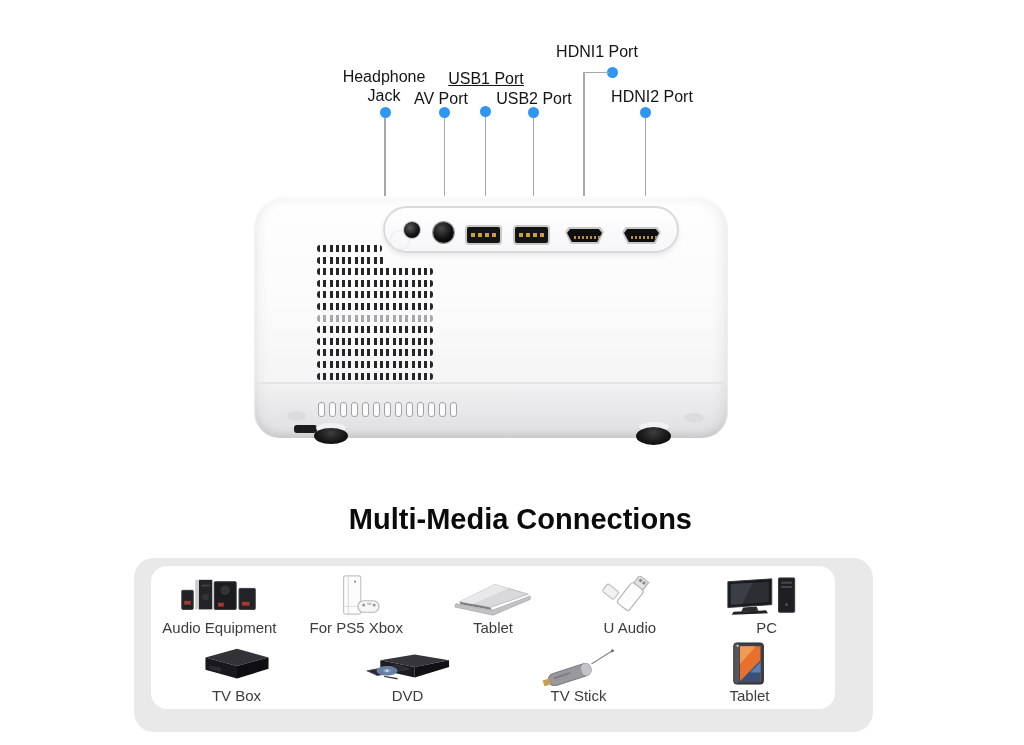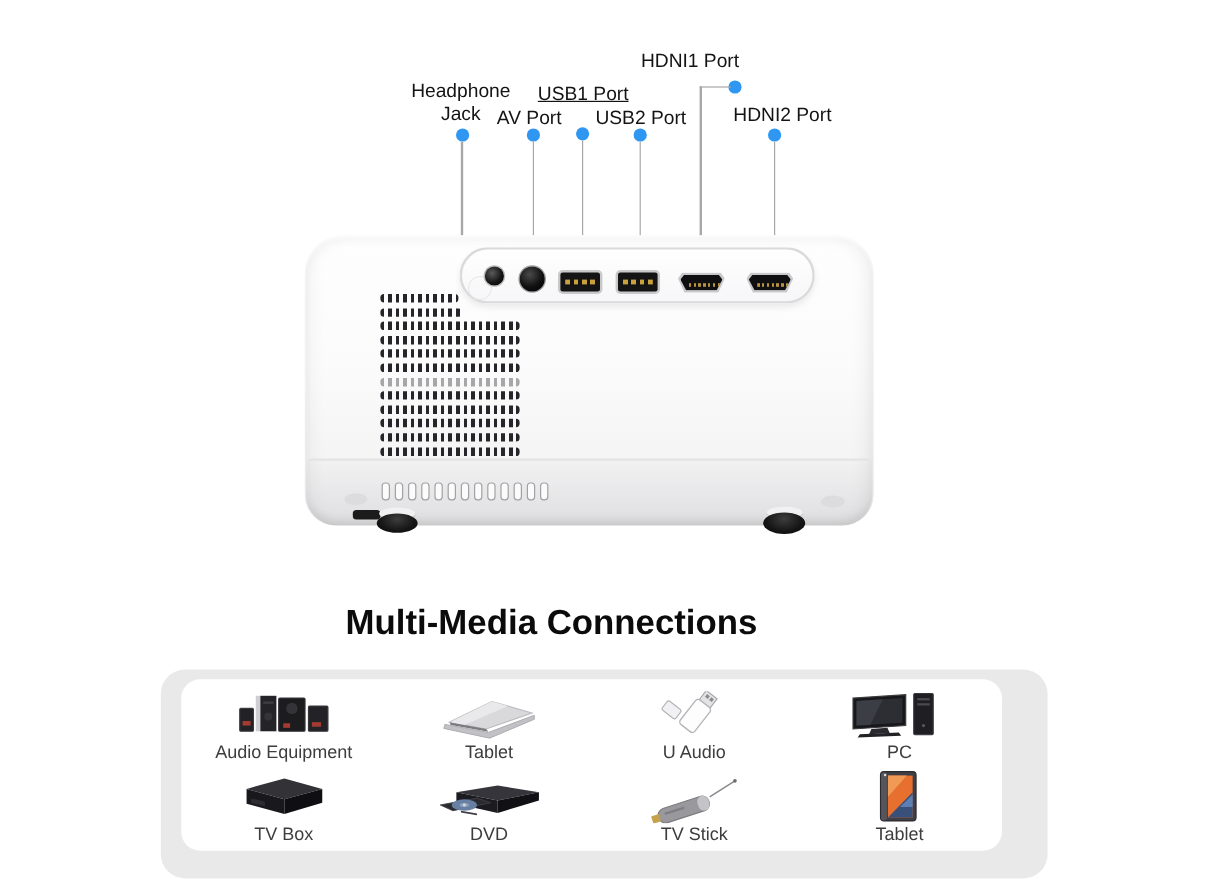--- a/index.html
+++ b/index.html
@@ -6,21 +6,21 @@
   .canvas{position:relative;width:1024px;height:745px;background:#ffffff;overflow:hidden;
           font-family:"Liberation Sans",sans-serif;}
 
   
   .co-label{position:absolute;font-size:16px;line-height:19px;color:#141414;
             text-align:center;white-space:pre-line;}
   .co-headphone{left:324px;top:67px;width:120px;}
   .co-av{left:391px;top:89px;width:100px;}
   .co-usb1{left:436px;top:69px;width:100px;text-decoration:underline;}
   .co-usb2{left:484px;top:89px;width:100px;}
-  .co-hdmi1{left:525px;top:42px;width:100px;}
+  .co-hdmi1{left:547px;top:42px;width:100px;}
   .co-hdmi2{left:602px;top:87px;width:100px;}
 
   .co-dot{position:absolute;width:11px;height:11px;border-radius:50%;background:#2f97f1;}
   .d-headphone{left:380px;top:107px;}
   .d-av{left:439px;top:107px;}
   .d-usb1{left:480px;top:106px;}
   .d-usb2{left:528px;top:107px;}
   .d-hdmi1{left:607px;top:67px;}
   .d-hdmi2{left:640px;top:107px;}
 
@@ -93,21 +93,21 @@
   .fm-left{left:33px;top:215px;} .fm-right{left:430px;top:217px;width:20px;}
   .foot-nub{position:absolute;left:40px;top:229px;width:23px;height:8px;border-radius:3px;background:#1b1b1b;}
   .foot{position:absolute;width:34px;height:16px;border-radius:50%;
     background:radial-gradient(ellipse at 50% 30%,#3d3d3d 0%,#151515 60%,#0a0a0a 100%);}
   .ft-left{left:60px;top:232px;} .ft-right{left:382px;top:231px;width:35px;height:18px;}
   .foot-cap{position:absolute;width:30px;height:10px;border-radius:50%;background:#f1f1f3;
     box-shadow:0 1px 1px rgba(0,0,0,.15);}
   .fc-left{left:62px;top:227px;} .fc-right{left:385px;top:226px;}
 
   
-  .section-title{position:absolute;left:288px;top:503px;width:404px;text-align:left;
+  .section-title{position:absolute;left:288px;top:503px;width:404px;text-align:right;
     font-size:29px;font-weight:bold;color:#0b0b0b;letter-spacing:0;}
 
   
   .panel-outer{position:absolute;left:134px;top:558px;width:739px;height:174px;
     background:#e9e9ea;border-radius:20px;}
   .panel-card{position:absolute;left:151px;top:566px;width:684px;height:143px;
     background:#ffffff;border-radius:16px;}
   .dev-row{position:absolute;left:151px;width:684px;display:flex;}
   .dev-row1{top:572px;height:64px;justify-content:flex-end;}
   .dev-row2{top:644px;height:60px;}
@@ -229,20 +229,35 @@
           <circle cx="51.5" cy="15" r="5" fill="#333338"></circle>
           <rect x="44" y="28" width="6" height="4" fill="#a33b32"></rect>
           <rect x="66" y="13" width="17" height="22" rx="1" fill="#232327" stroke="#37373b" stroke-width="1"></rect>
           <rect x="69" y="27" width="8" height="4" fill="#a33b32"></rect>
         </svg>
       </div>
       <div class="dev-label">Audio Equipment</div>
     </div>
     <div class="dev-cell">
       <div class="dev-icon">
+        <svg width="86" height="44" viewBox="0 0 90 44">
+          <rect x="32" y="1" width="18" height="40" rx="2" fill="#fcfcfd" stroke="#c2c2c6" stroke-width="1.2"></rect>
+          <line x1="37" y1="2" x2="37" y2="41" stroke="#dddde0" stroke-width="1.2"></line>
+          <line x1="33" y1="33" x2="49" y2="33" stroke="#dddde0" stroke-width="1"></line>
+          <circle cx="44" cy="7" r="1.1" fill="#8a8a8e"></circle>
+          <rect x="47" y="27" width="22" height="12" rx="6" fill="#f7f7f9" stroke="#b6b6ba" stroke-width="1.2"></rect>
+          <circle cx="53" cy="31.5" r="1.6" fill="#9a9a9e"></circle>
+          <circle cx="64" cy="31.5" r="1.6" fill="#9a9a9e"></circle>
+          <rect x="56.5" y="29" width="5" height="2.5" rx="1" fill="#c6c6ca"></rect>
+        </svg>
+      </div>
+      <div class="dev-label">For PS5 Xbox</div>
+    </div>
+    <div class="dev-cell">
+      <div class="dev-icon">
         <svg width="86" height="42" viewBox="0 0 90 44">
           <polygon points="10,27 47,9 82,19 42,33" fill="#d9d9db" stroke="#bcbcc0" stroke-width="1"></polygon>
           <polygon points="10,27 47,9 61,13 22,30" fill="#e9e9eb"></polygon>
           <polygon points="10,27 42,33 44,35.5 11,29.5" fill="#7c7c80"></polygon>
           <polygon points="6,29 44,36 84,21 84,24.5 45,41 5,32.5" fill="#c2c2c6" stroke="#a9a9ad" stroke-width="0.8"></polygon>
         </svg>
       </div>
       <div class="dev-label">Tablet</div>
     </div>
     <div class="dev-cell">

